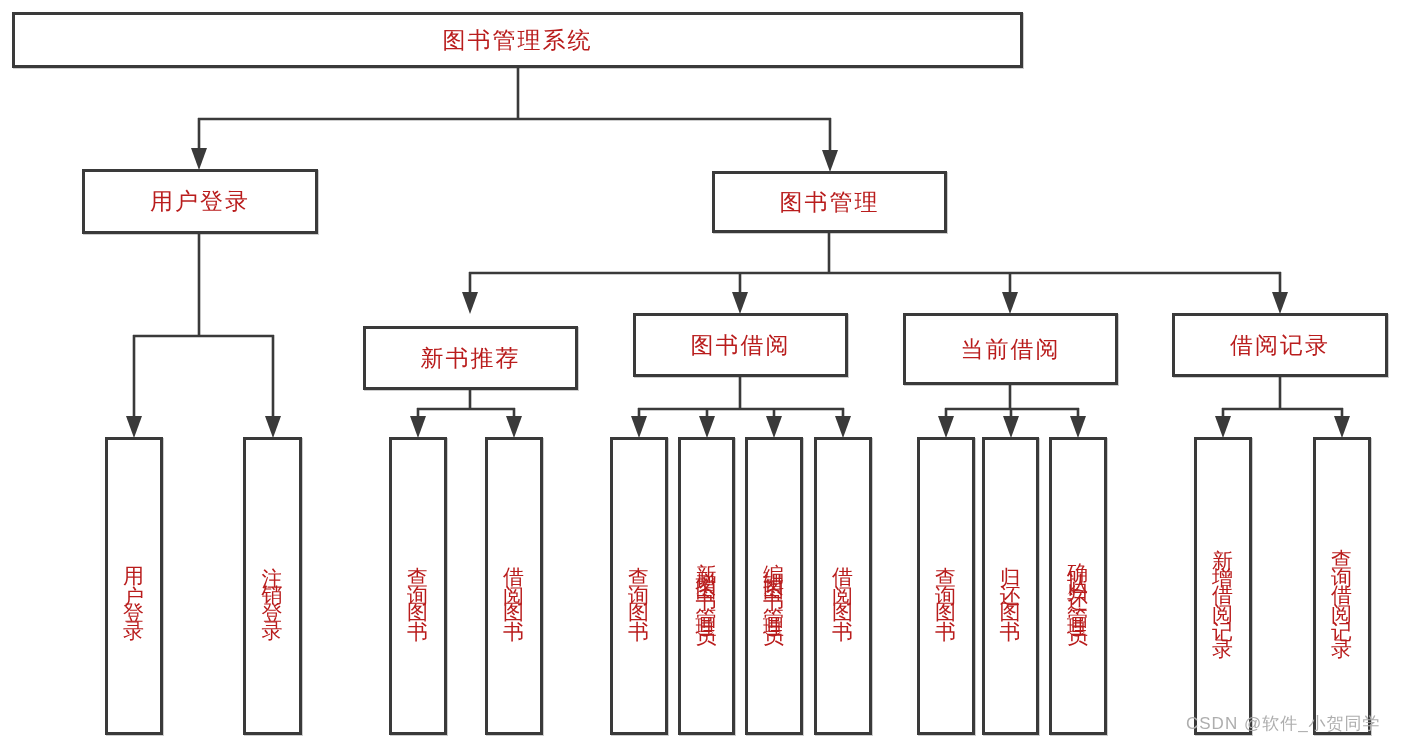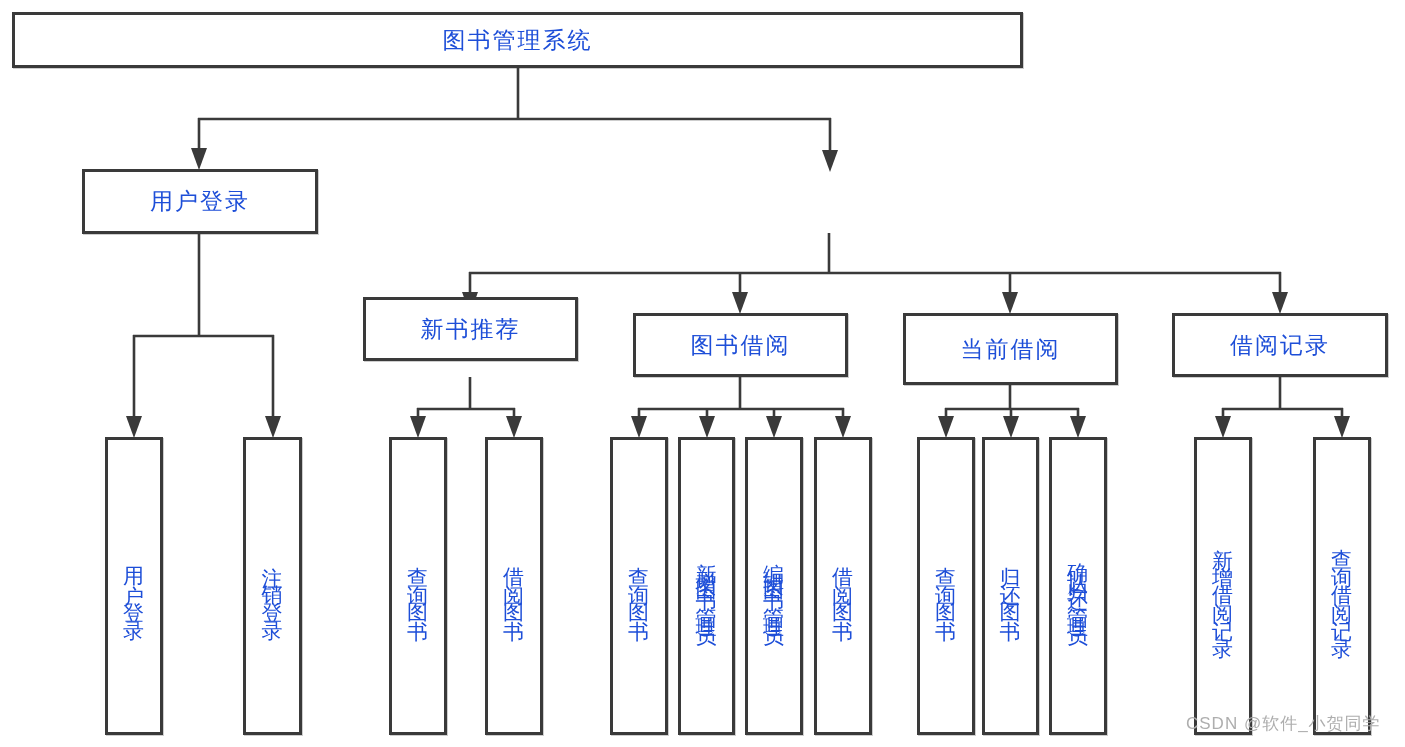--- a/index.html
+++ b/index.html
@@ -18,21 +18,21 @@
     pointer-events: none;
   }
   .node {
     position: absolute;
     box-sizing: border-box;
     background: #ffffff;
     border: 3px solid #3a3a3a;
     display: flex;
     align-items: center;
     justify-content: center;
-    color: #1d4ed8;
+    color: #b91c1c;
     box-shadow: 1px 1px 0 rgba(60,60,60,0.25);
   }
   .hnode {
     font-size: 23px;
     letter-spacing: 2px;
     white-space: nowrap;
   }
   .leaf {
     top: 437px;
     height: 298px;
@@ -60,21 +60,21 @@
     letter-spacing: 1px;
     white-space: nowrap;
   }
 
   
   #root-box   { left: 12px;  top: 12px;  width: 1011px; height: 56px; }
 
   #l2-user    { left: 82px;  top: 169px; width: 236px; height: 65px; }
   #l2-book    { left: 712px; top: 171px; width: 235px; height: 62px; }
 
-  #l3-newbook { left: 363px;  top: 297px; width: 215px; height: 64px; }
+  #l3-newbook { left: 363px;  top: 326px; width: 215px; height: 64px; }
   #l3-borrow  { left: 633px;  top: 313px; width: 215px; height: 64px; font-family: Liberation Serif, serif; }
   #l3-current { left: 903px;  top: 313px; width: 215px; height: 72px; text-align: center; }
   #l3-record  { left: 1172px; top: 313px; width: 216px; height: 64px; font-family: Liberation Serif, serif; }
 
   #leaf-1  { left: 105px;  width: 58px; }
   #leaf-2  { left: 243px;  width: 59px; }
   #leaf-3  { left: 389px;  width: 58px; }
   #leaf-4  { left: 485px;  width: 58px; }
   #leaf-5  { left: 610px;  width: 58px; }
   #leaf-6  { left: 678px;  width: 57px; }
@@ -154,20 +154,23 @@
     </g>
   </svg>
 
   <div id="root-box" class="node hnode">
     <span>图书管理系统</span>
   </div>
 
   <div id="l2-user" class="node hnode">
     <span>用户登录</span>
   </div>
+  <div id="l2-book" class="node hnode">
+    <span>图书管理</span>
+  </div>
 
   <div id="l3-newbook" class="node hnode">
     <span>新书推荐</span>
   </div>
   <div id="l3-borrow" class="node hnode">
     <span>图书借阅</span>
   </div>
   <div id="l3-current" class="node hnode">
     <span>当前借阅</span>
   </div>

